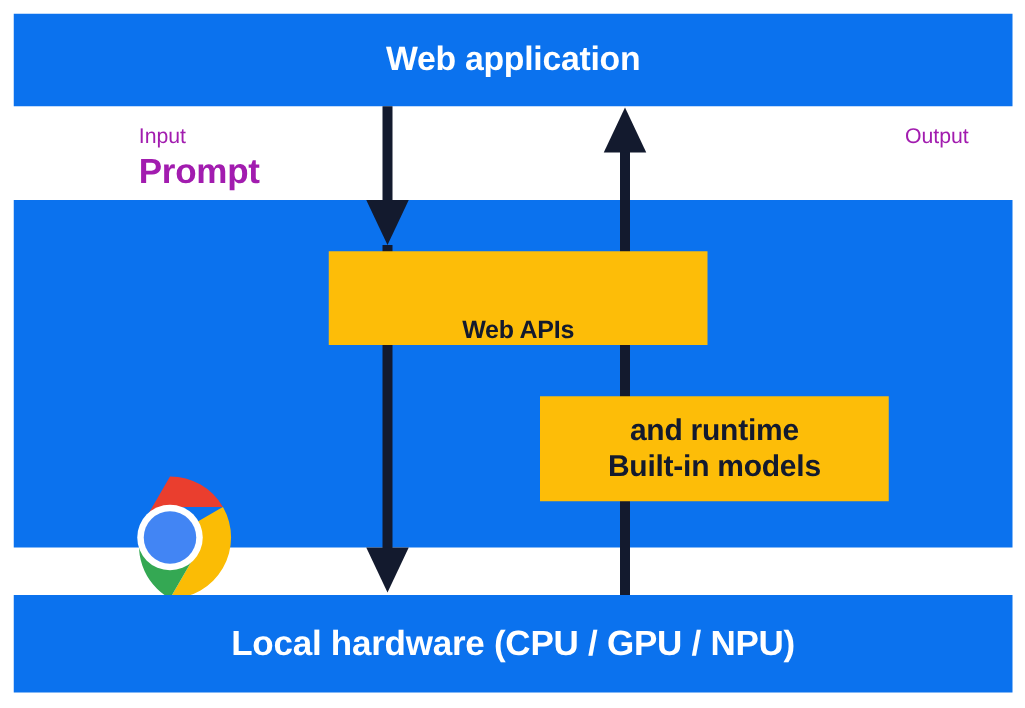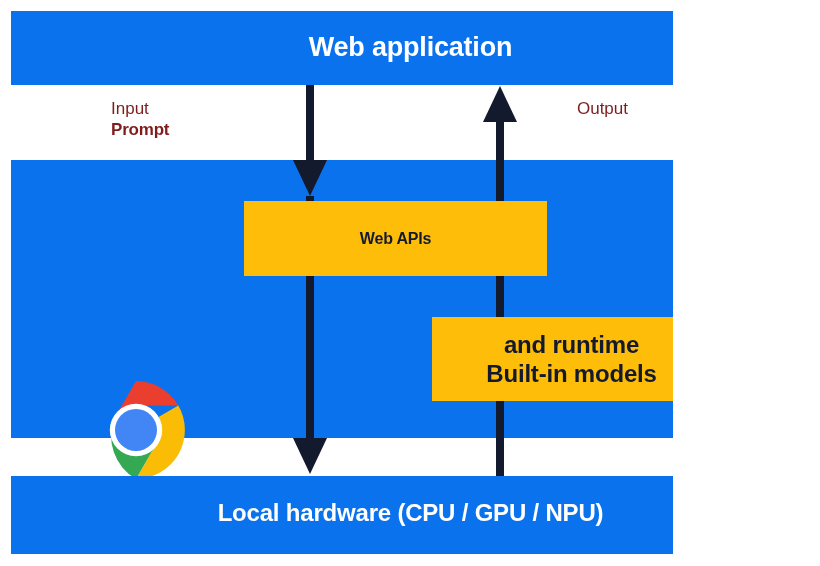--- a/index.html
+++ b/index.html
@@ -6,21 +6,21 @@
     margin: 0;
     padding: 0;
     background: #ffffff;
   }
   body {
     font-family: "Liberation Sans", sans-serif;
     -webkit-font-smoothing: antialiased;
   }
   #canvas {
     position: relative;
-    width: 673px;
+    width: 820px;
     height: 566px;
     background: #ffffff;
     overflow: hidden;
   }
 
   
   .band {
     position: absolute;
     background: #0b72ee;
     left: 11px;
@@ -38,39 +38,39 @@
     color: #ffffff;
     font-weight: bold;
     letter-spacing: -0.2px;
   }
   #band-top .band-title {
     top: 21px;
     font-size: 27px;
   }
   #band-bottom .band-title {
     top: 23px;
-    font-size: 24px;
+    font-size: 28px;
   }
 
   
   .flow-label {
     position: absolute;
-    color: #7f1d1d;
+    color: #a21caf;
     line-height: 1.22;
   }
   #flow-input  { left: 111px;  top: 99px;  text-align: left; }
   #flow-output { right: 45px;  top: 99px;  }
   .flow-kicker {
     display: block;
     font-size: 17px;
     font-weight: normal;
   }
   .flow-value {
     display: block;
-    font-size: 17px;
+    font-size: 28px;
     font-weight: bold;
     letter-spacing: -0.2px;
   }
 
   
   .arrow-line {
     position: absolute;
     background: #131a2e;
     width: 8px;
   }
@@ -106,25 +106,26 @@
     background: #fdbd08;
     display: flex;
     align-items: center;
     justify-content: center;
     text-align: center;
     color: #131a2e;
     font-weight: bold;
     letter-spacing: -0.2px;
   }
   #box-web-apis {
-    left: 244px;
+    left: 263px;
     top: 201px;
     width: 303px;
     height: 75px;
-    font-size: 16px;
+    font-size: 20px;
+    align-items: flex-end;
   }
   #box-builtin {
     left: 432px;
     top: 317px;
     width: 279px;
     height: 84px;
     font-size: 24px;
     line-height: 1.22;
   }
   .box-text { display: block; }

